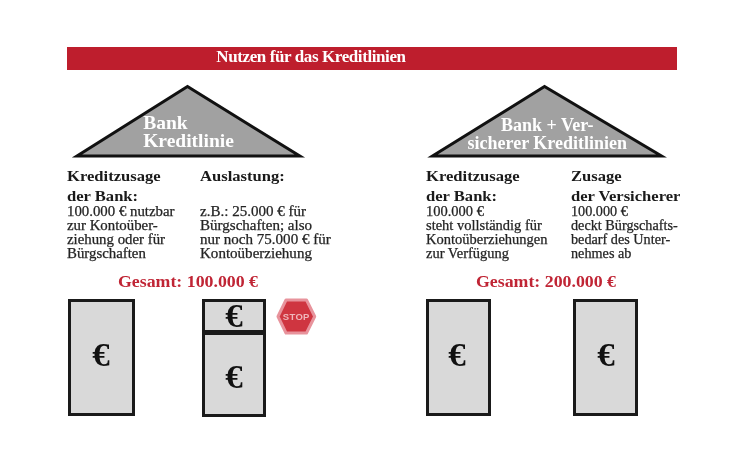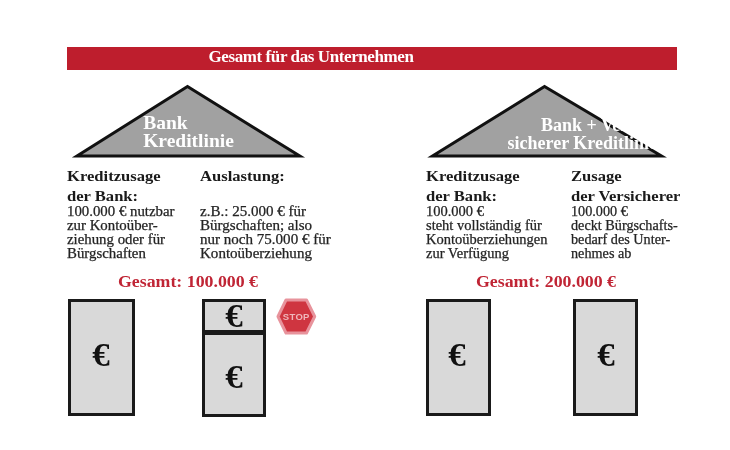--- a/index.html
+++ b/index.html
@@ -9,33 +9,33 @@
   .h{font-weight:bold;font-size:15.5px;line-height:20.3px;color:#1a1a1a;white-space:nowrap;transform:scaleX(1.07);transform-origin:0 0;}
   .b{font-size:13.8px;line-height:14.1px;color:#242424;white-space:nowrap;transform:scaleX(1.1);transform-origin:0 0;-webkit-text-stroke:0.25px #242424;}
   .euro{font-size:33px;color:#111;font-weight:bold;}
 </style>
 </head>
 <body>
 <div id="canvas">
 
   <div class="abs" style="left:67px;top:46.5px;width:610px;height:23.5px;background:#be1e2d;"></div>
 
-  <div class="abs" style="left:311px;top:48px;transform:translateX(-50%);color:#fff;font-weight:bold;font-size:17px;line-height:17px;letter-spacing:-0.4px;white-space:nowrap;">Gesamt für das Unternehmen</div>
+  <div class="abs" style="left:311px;top:48px;transform:translateX(-50%);color:#fff;font-weight:bold;font-size:17px;line-height:17px;letter-spacing:-0.4px;white-space:nowrap;">Nutzen für das Kreditlinien</div>
 
   <svg class="abs" style="left:60px;top:75px;" width="260" height="90" viewBox="0 0 260 90">
     <polygon points="127.5,11.5 17,81 239.8,81" fill="#a1a1a1" stroke="#111" stroke-width="3"></polygon>
   </svg>
 
   <div class="abs" style="left:188.5px;top:114px;transform:translateX(-50%);color:#fff;font-weight:bold;font-size:19.5px;line-height:17.9px;white-space:nowrap;">Bank<br>Kreditlinie</div>
 
   <svg class="abs" style="left:418px;top:75px;" width="260" height="90" viewBox="0 0 260 90">
     <polygon points="126.5,11.5 14.5,81 243.5,81" fill="#a1a1a1" stroke="#111" stroke-width="3"></polygon>
   </svg>
 
-  <div class="abs" style="left:547.3px;top:115.5px;transform:translateX(-50%);text-align:center;color:#fff;font-weight:bold;font-size:18px;line-height:18px;white-space:nowrap;margin-left:40px;">Bank + Ver-<br>sicherer Kreditlinien</div>
+  <div class="abs" style="left:547.3px;top:115.5px;transform:translateX(-50%);text-align:center;color:#fff;font-weight:bold;font-size:18px;line-height:18px;white-space:nowrap;">Bank + Ver-<br>sicherer Kreditlinien</div>
 
   <div class="abs h" style="left:67.3px;top:166px;">Kreditzusage<br>der Bank:</div>
 
   <div class="abs b" style="left:67.3px;top:205px;transform:scaleX(1.075);">100.000 € nutzbar<br>zur Kontoüber-<br>ziehung oder für<br>Bürgschaften</div>
 
   <div class="abs h" style="left:200.2px;top:166px;">Auslastung:</div>
 
   <div class="abs b" style="left:200.2px;top:205px;transform:scaleX(1.09);">z.B.: 25.000 € für<br>Bürgschaften; also<br>nur noch 75.000 € für<br>Kontoüberziehung</div>
 
   <div class="abs" style="left:188px;top:272.5px;transform:translateX(-50%) scaleX(1.08);color:#c02535;font-weight:bold;font-size:16.5px;line-height:17px;white-space:nowrap;">Gesamt: 100.000 €</div>

